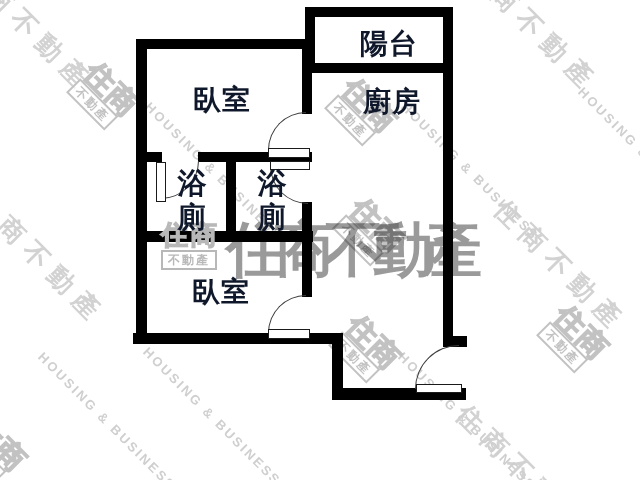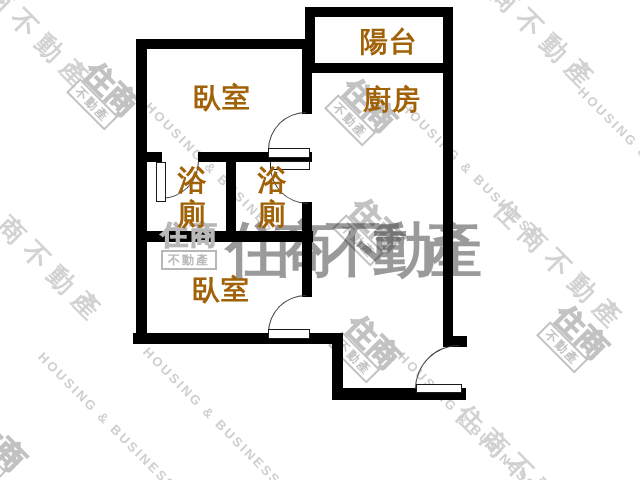--- a/index.html
+++ b/index.html
@@ -53,22 +53,22 @@
   
   #plan-layer{position:absolute;inset:0;z-index:4;}
   .wall{position:absolute;background:#000;}
   .leaf{position:absolute;background:#fff;border:1px solid #1a1a1a;box-sizing:border-box;z-index:6;}
   .arc{position:absolute;box-sizing:border-box;z-index:5;}
   .arc.tl{border-top:1.4px solid #3a3a3a;border-left:1.4px solid #3a3a3a;border-top-left-radius:100%;}
   .arc.br{border-bottom:1.4px solid #3a3a3a;border-right:1.4px solid #3a3a3a;border-bottom-right-radius:100%;}
   .arc.bl{border-bottom:1.4px solid #3a3a3a;border-left:1.4px solid #3a3a3a;border-bottom-left-radius:100%;}
   
   .room-label{
-    position:absolute;z-index:8;color:#a16207;font-weight:700;font-size:28px;
-    line-height:1;white-space:nowrap;letter-spacing:1px;font-family:Liberation Mono, monospace;
+    position:absolute;z-index:8;color:#0f172a;font-weight:700;font-size:28px;
+    line-height:1;white-space:nowrap;letter-spacing:1px;
   }
   .room-label.vert{
     white-space:normal;word-break:break-all;width:34px;letter-spacing:0;
     font-size:29px;line-height:34px;text-align:center;
   }
   .lbl-balcony{left:360px;top:30px;}
   .lbl-bedroom1{left:193px;top:86px;}
   .lbl-kitchen{left:363px;top:88px;}
   .lbl-bath1{left:175px;top:166px;}
   .lbl-bath2{left:255px;top:166px;}

